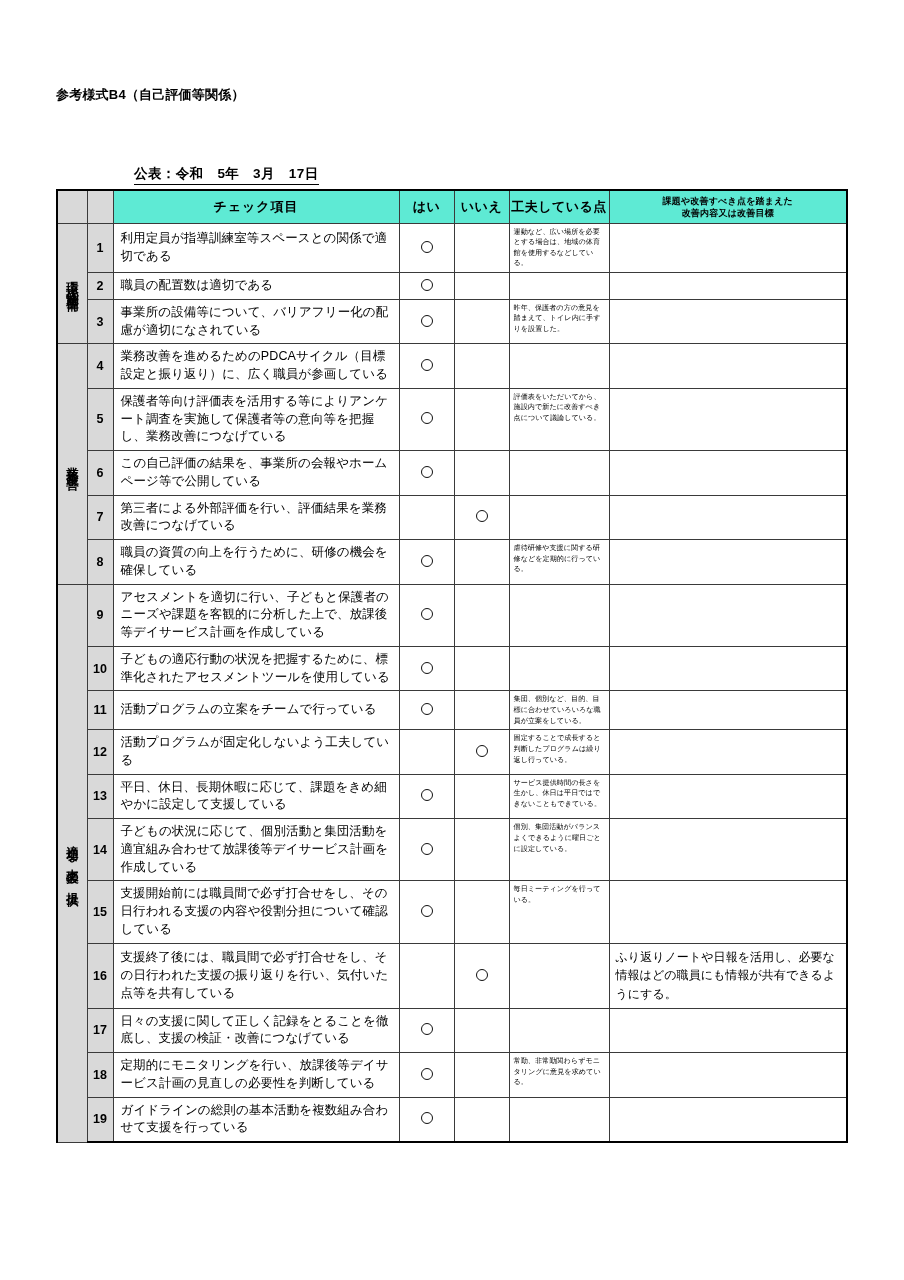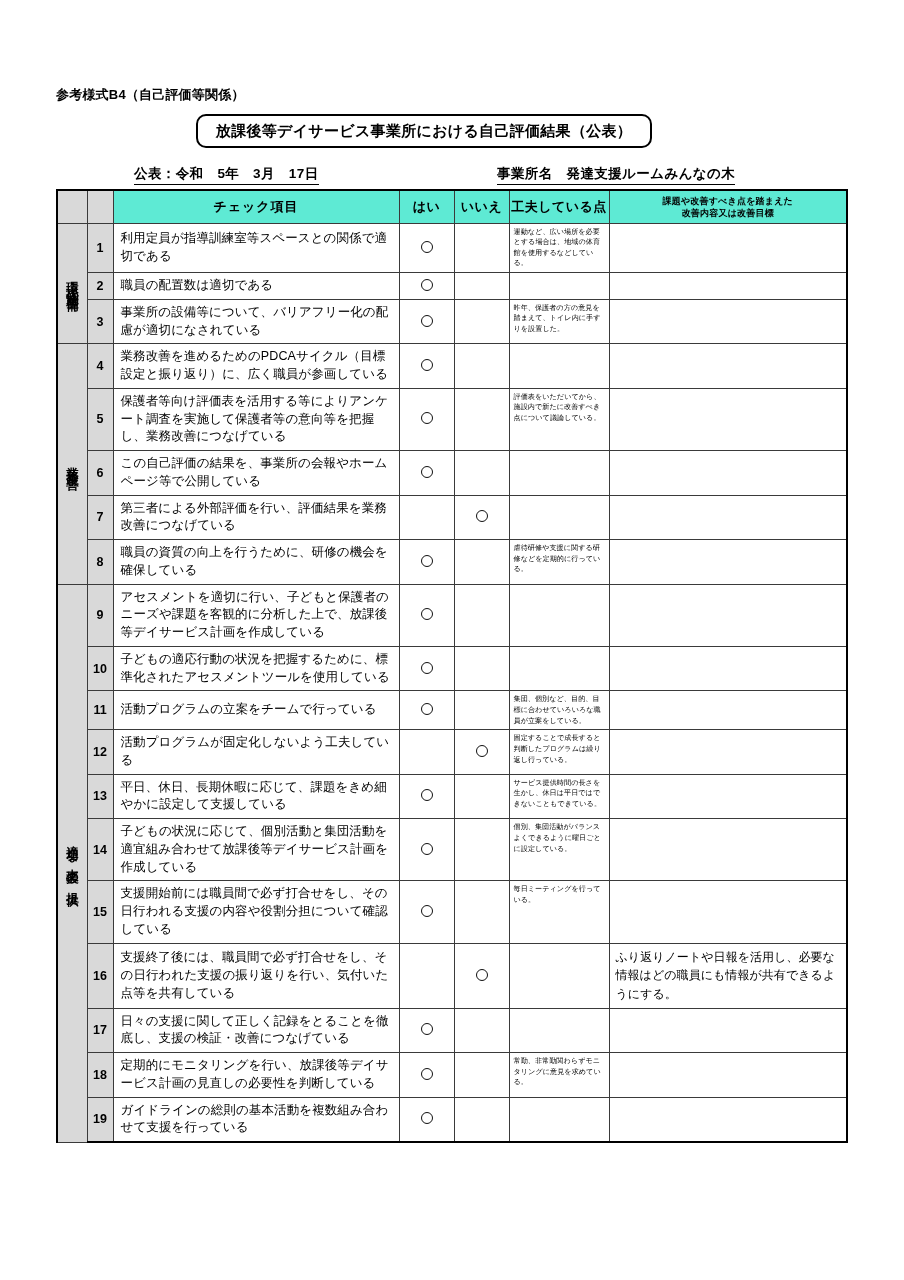--- a/index.html
+++ b/index.html
@@ -191,26 +191,22 @@
     word-break: break-all;
   }
 </style>
 </head>
 <body>
 
 <div class="page">
 
   <div class="form-code">参考様式B4（自己評価等関係）</div>
 
-  <div class="title-box">
-    <span class="title-text">放課後等デイサービス事業所における自己評価結果（公表）</span>
-  </div>
 
   <div class="pub-date">公表：令和　5年　3月　17日</div>
-  <div class="office-name">事業所名　発達支援ルームみんなの木</div>
 
   <table class="sheet">
     <colgroup>
       <col class="c-cat">
         <col class="c-num">
         <col class="c-item">
       <col class="c-yes">
         <col class="c-no">
         <col class="c-good">
         <col class="c-imp">

